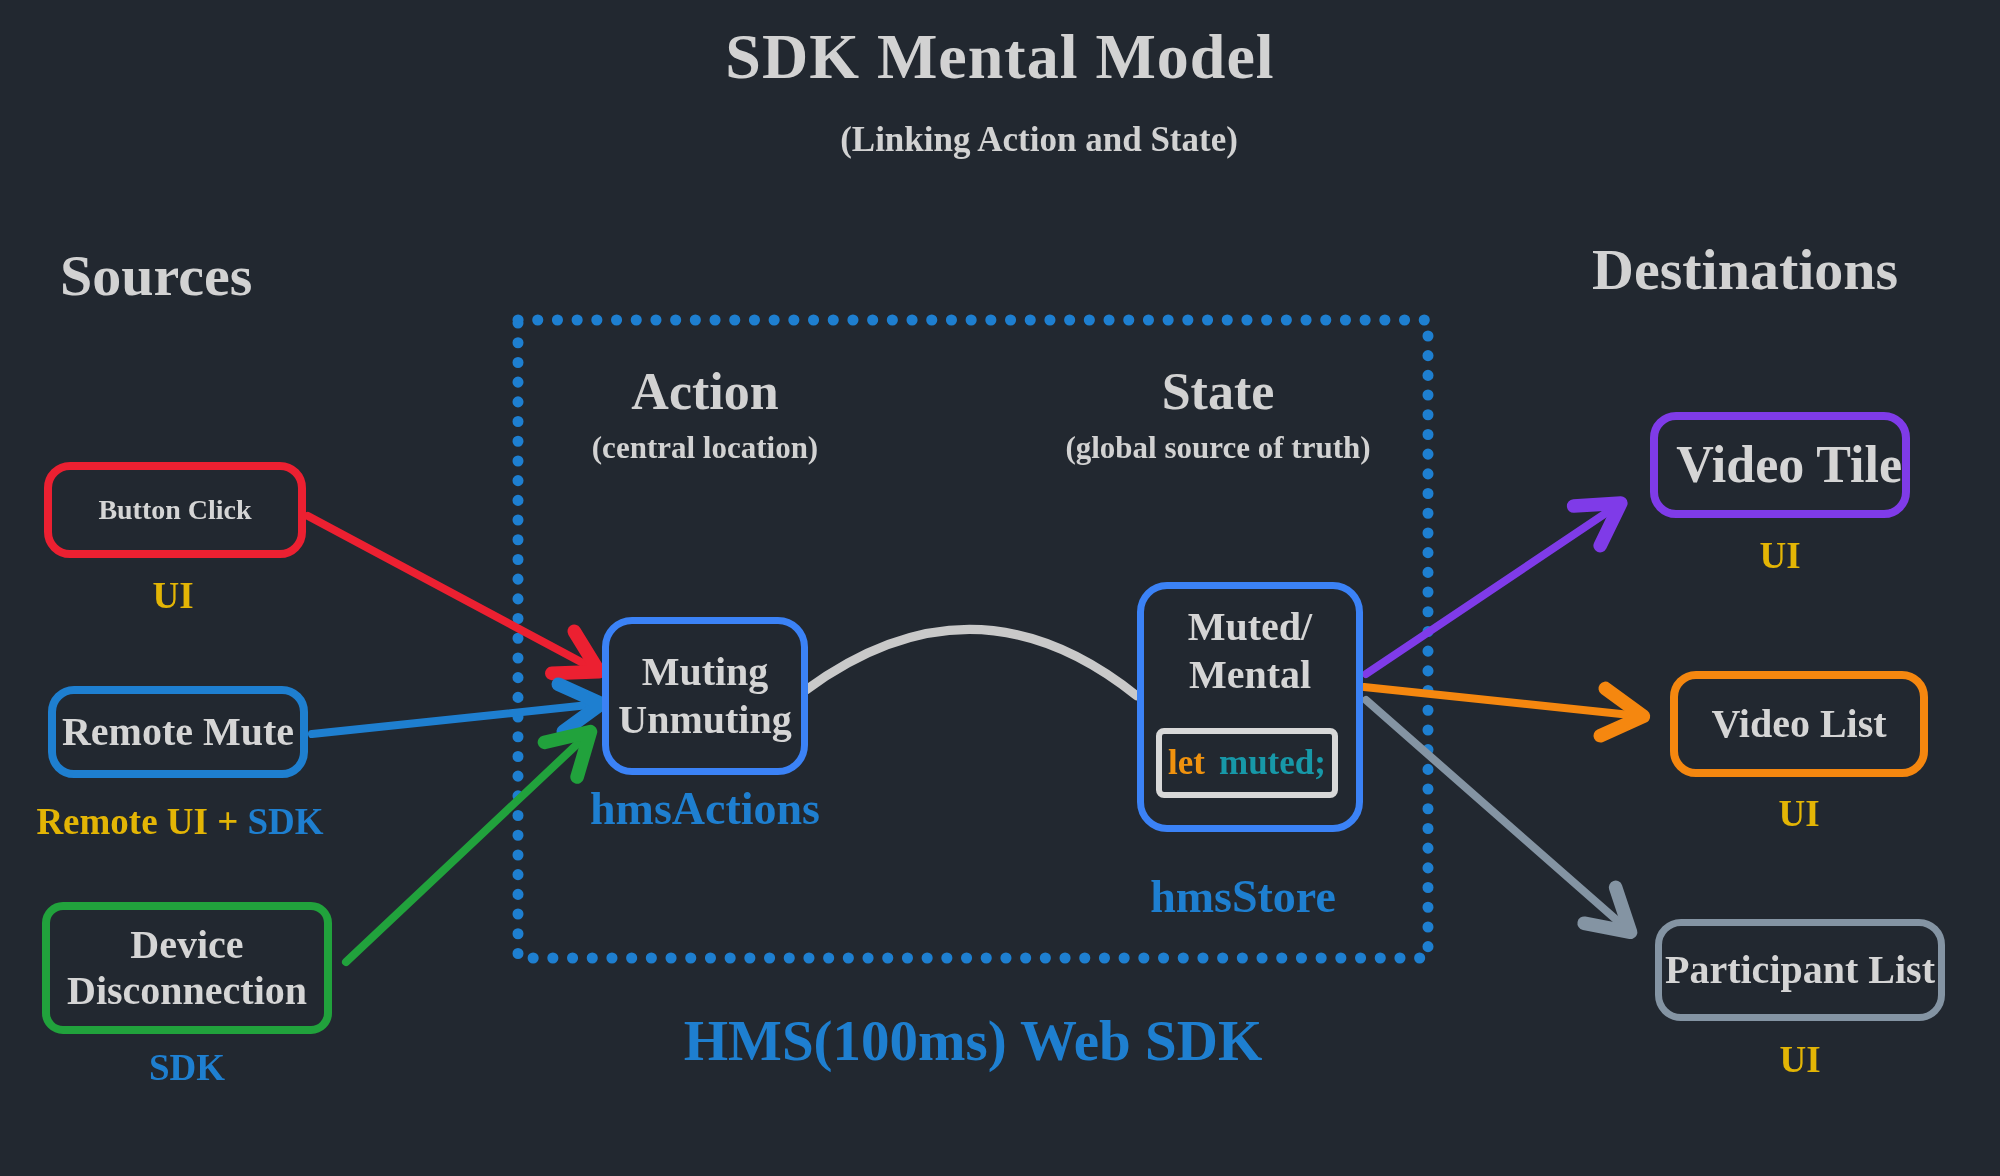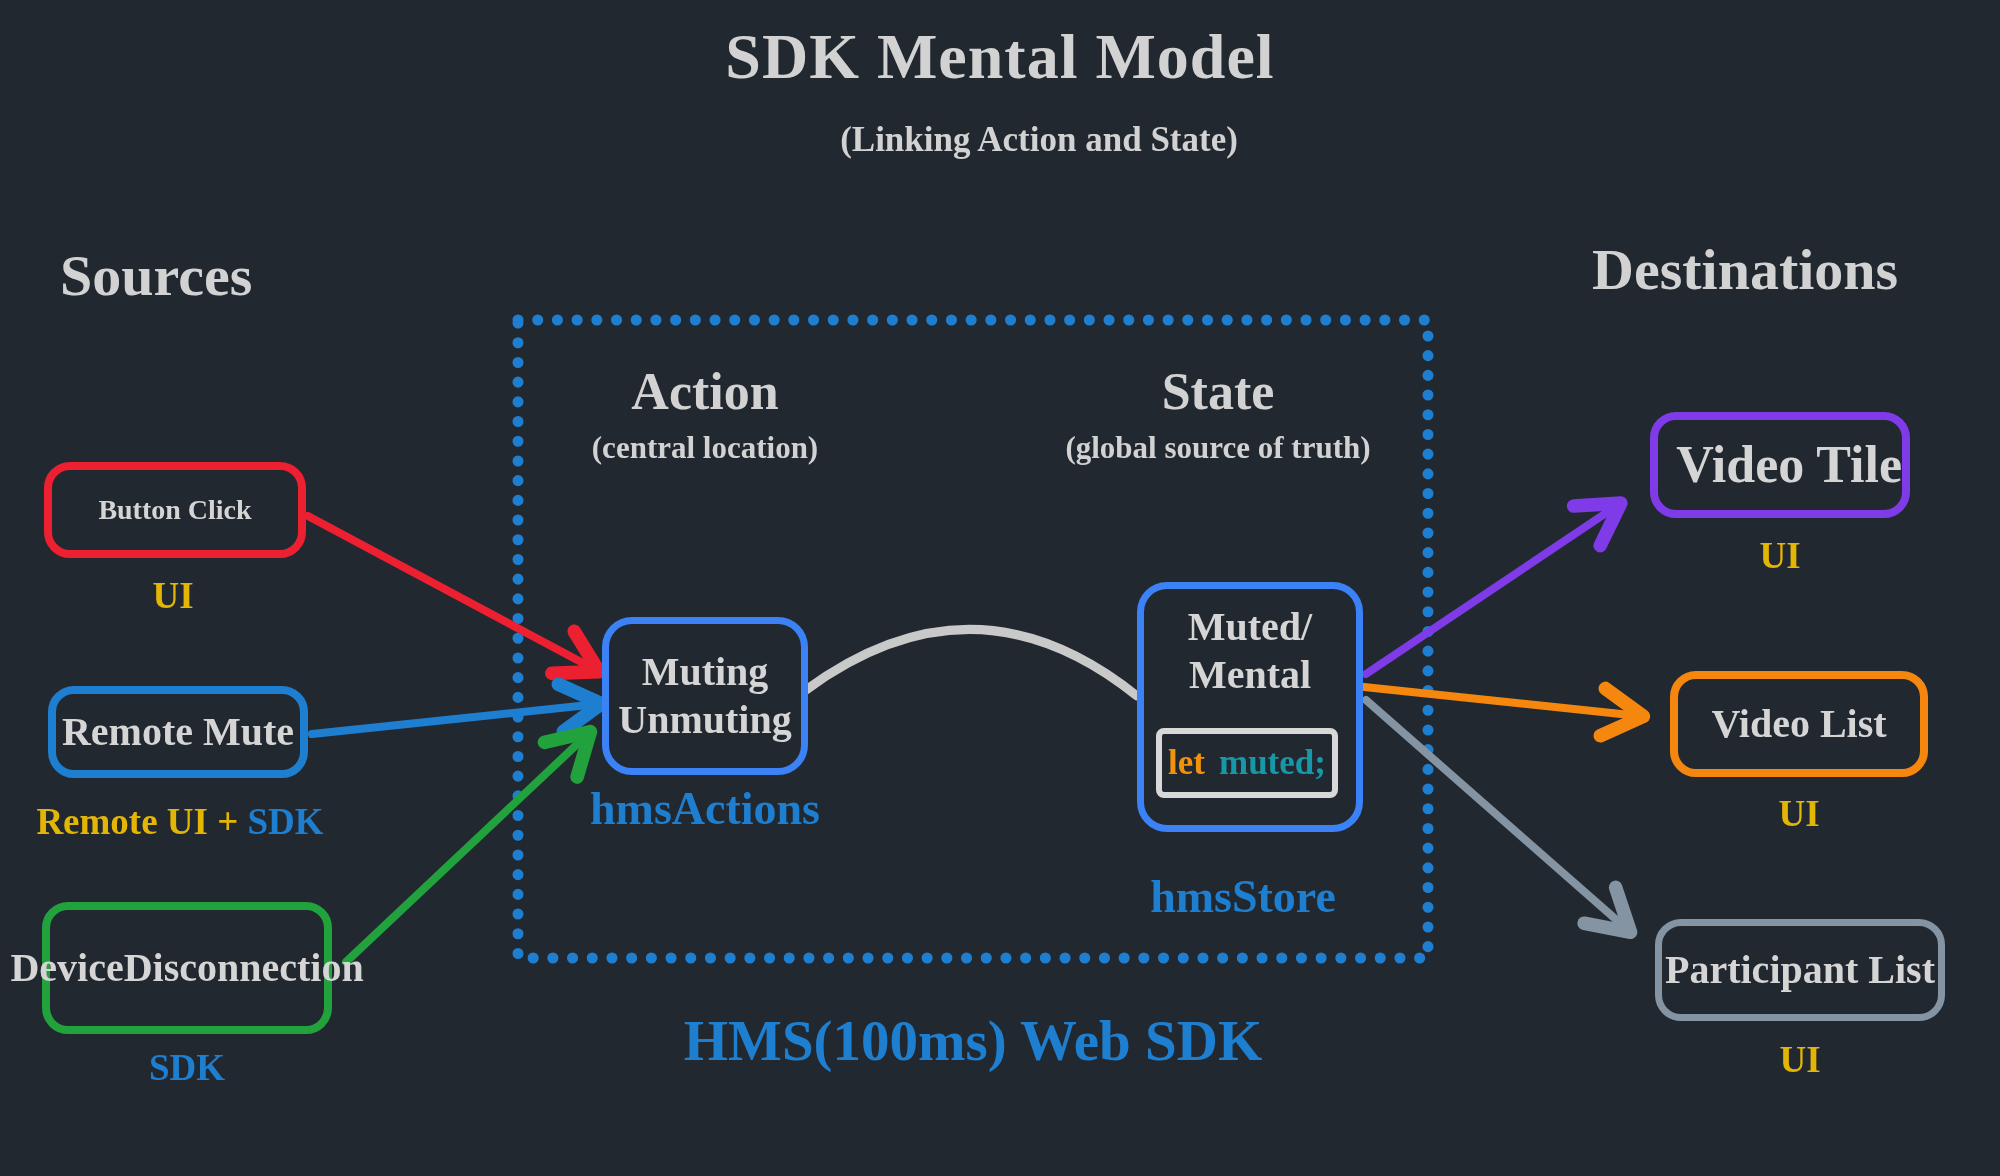--- a/index.html
+++ b/index.html
@@ -79,21 +79,21 @@
     <div class="abs ctr caption" style="left: 42px; top: 574px; width: 262px; color: rgb(227, 181, 5);">UI</div>
 
     <div class="abs card" style="left: 48px; top: 686px; width: 244px; height: 76px; font-size: 40px; border-color: rgb(30, 127, 208);">
       <span style="color: rgb(213, 213, 213);">Remote Mute</span>
     </div>
     <div class="abs ctr caption" style="left:10px;top:800px;width:340px;">
       <span style="color: rgb(227, 181, 5);">Remote UI +</span>
       <span style="color: rgb(30, 127, 208);">SDK</span>
     </div>
 
-    <div class="abs card" style="left: 42px; top: 902px; width: 274px; height: 116px; font-size: 40px; flex-direction: row; border-color: rgb(33, 162, 60);">
+    <div class="abs card" style="left: 42px; top: 902px; width: 274px; height: 116px; font-size: 40px; flex-direction: column; border-color: rgb(33, 162, 60); border-radius: 21px;">
       <span style="color: rgb(213, 213, 213);">Device</span>
       <span style="color: rgb(213, 213, 213);">Disconnection</span>
     </div>
     <div class="abs ctr caption" style="left: 42px; top: 1046px; width: 290px; color: rgb(30, 127, 208);">SDK</div>
 
     <div class="abs ctr col-heading" style="left: 555px; top: 362px; width: 300px; color: rgb(210, 210, 210);">Action</div>
     <div class="abs ctr col-sub" style="left: 530px; top: 430px; width: 350px; color: rgb(210, 210, 210);">(central location)</div>
 
     <div class="abs ctr col-heading" style="left: 1068px; top: 362px; width: 300px; color: rgb(210, 210, 210);">State</div>
     <div class="abs ctr col-sub" style="left: 1043px; top: 430px; width: 350px; color: rgb(210, 210, 210);">(global source of truth)</div>

